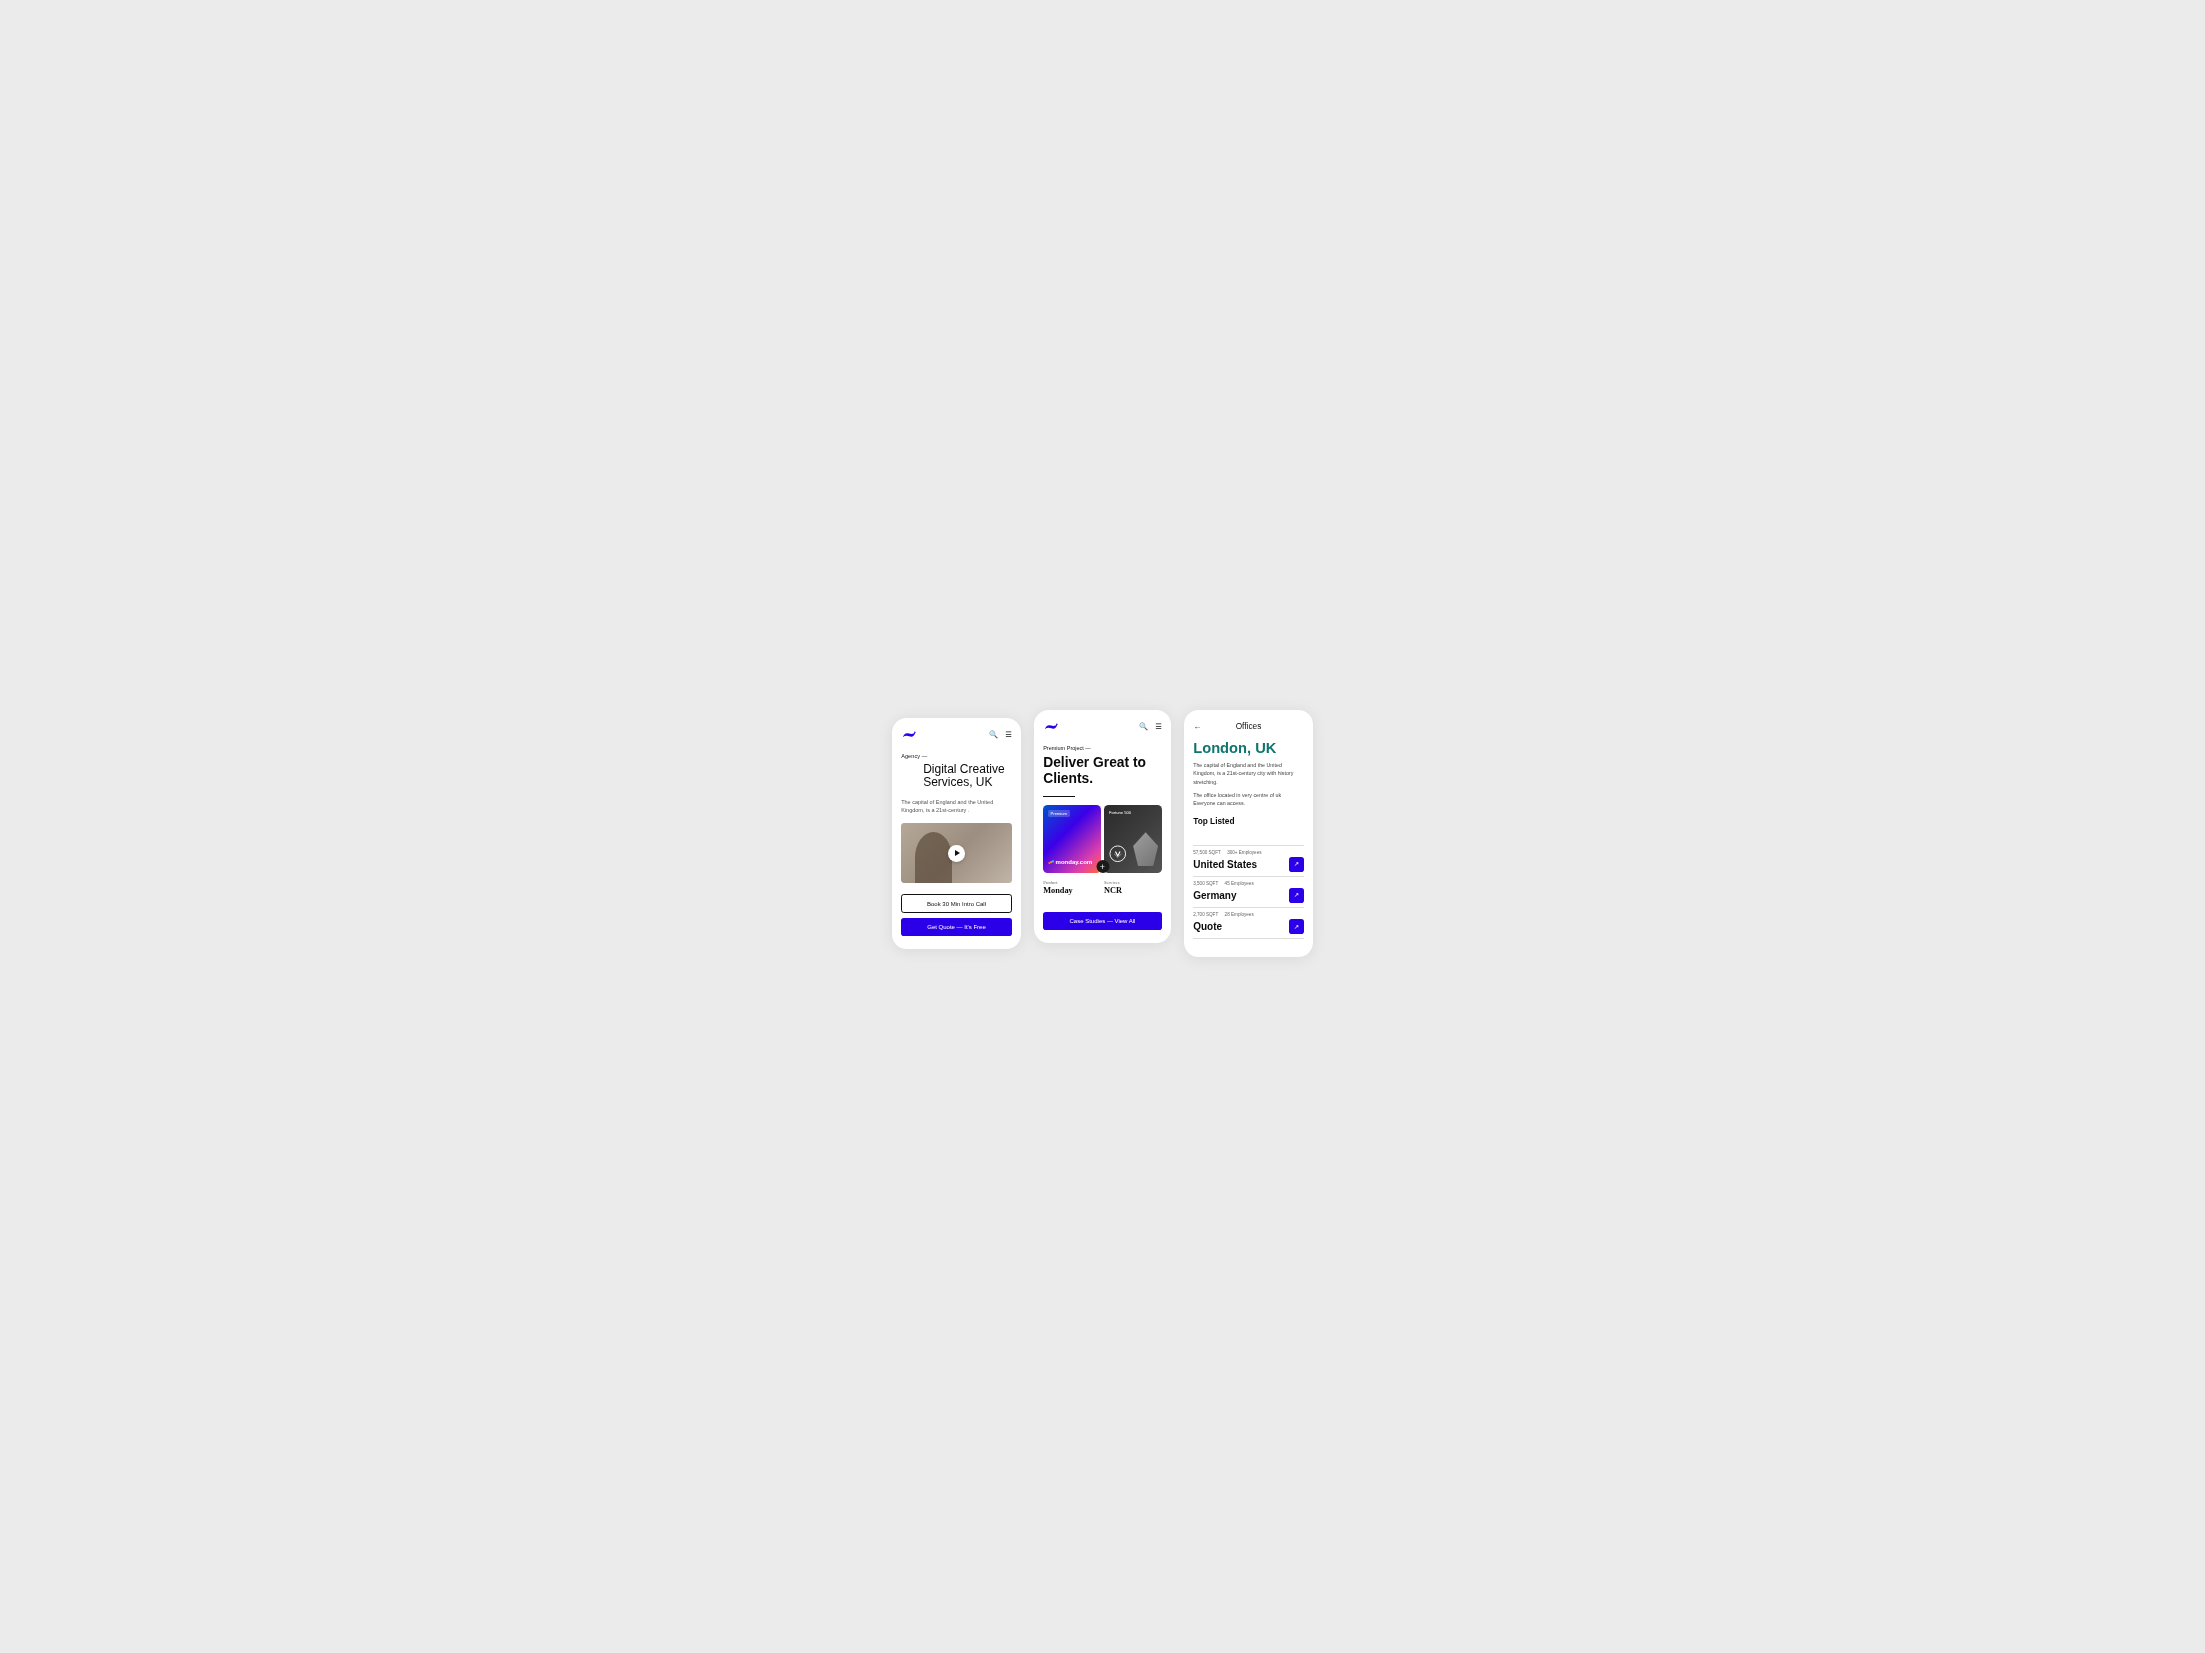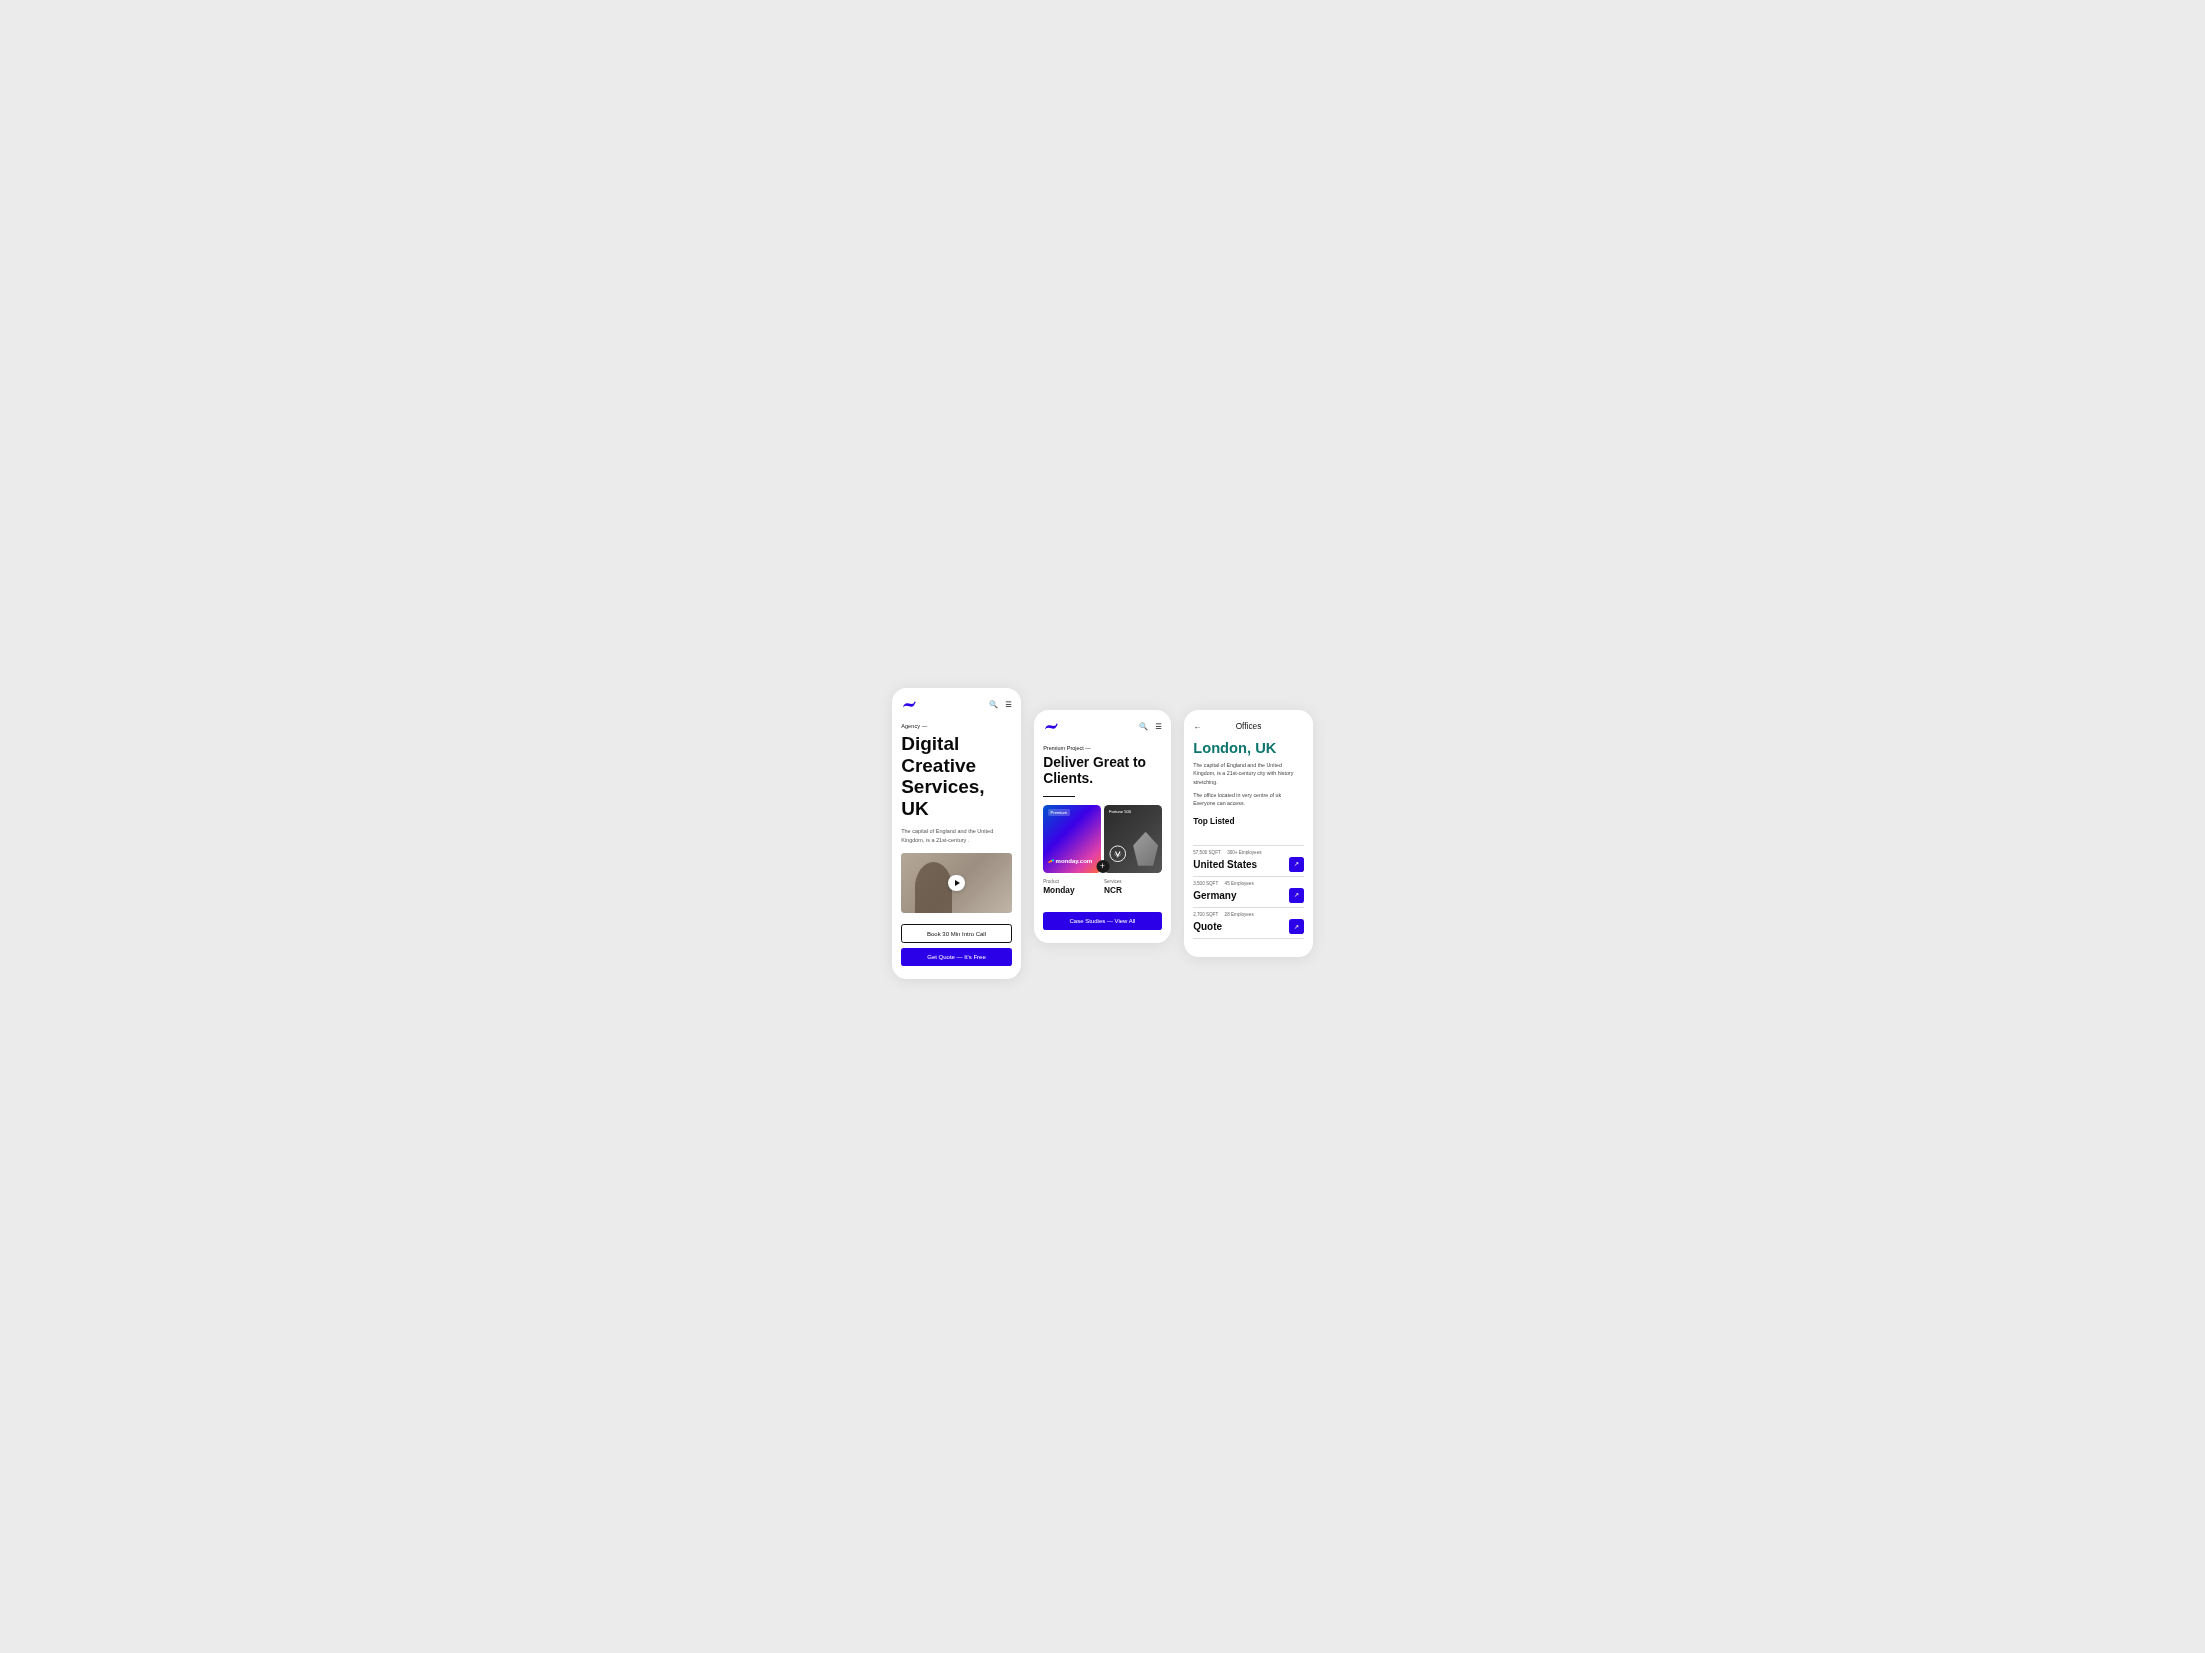--- a/index.html
+++ b/index.html
@@ -62,25 +62,26 @@
 
     .phone1 .agency-label {
       font-size: 5.5px;
       color: #111;
       font-weight: 400;
       margin-bottom: 3.7px;
       letter-spacing: 0.1px;
     }
 
     .phone1 .main-title {
-      font-size: 19px;
-      font-weight: 700;
+      font-size: 12px;
+      font-weight: 400;
       line-height: 1.15;
       color: #0a0a0a;
       margin-bottom: 7.4px;
+      margin-left: 22px;
     }
 
     .phone1 .description {
       font-size: 5.5px;
       color: #555;
       line-height: 1.5;
       margin-bottom: 9.2px;
     }
 
     .phone1 .video-thumb {
@@ -281,20 +282,21 @@
       justify-content: center;
       color: white;
       font-size: 8.3px;
       z-index: 5;
     }
 
     .card-label-row {
       display: flex;
       gap: 3px;
       margin-bottom: 17px;
+      font-family: Liberation Serif, serif;
     }
 
     .card-label-col {
       flex: 1;
     }
 
     .card-type {
       font-size: 4.6px;
       color: #666;
       margin-bottom: 0.9px;

